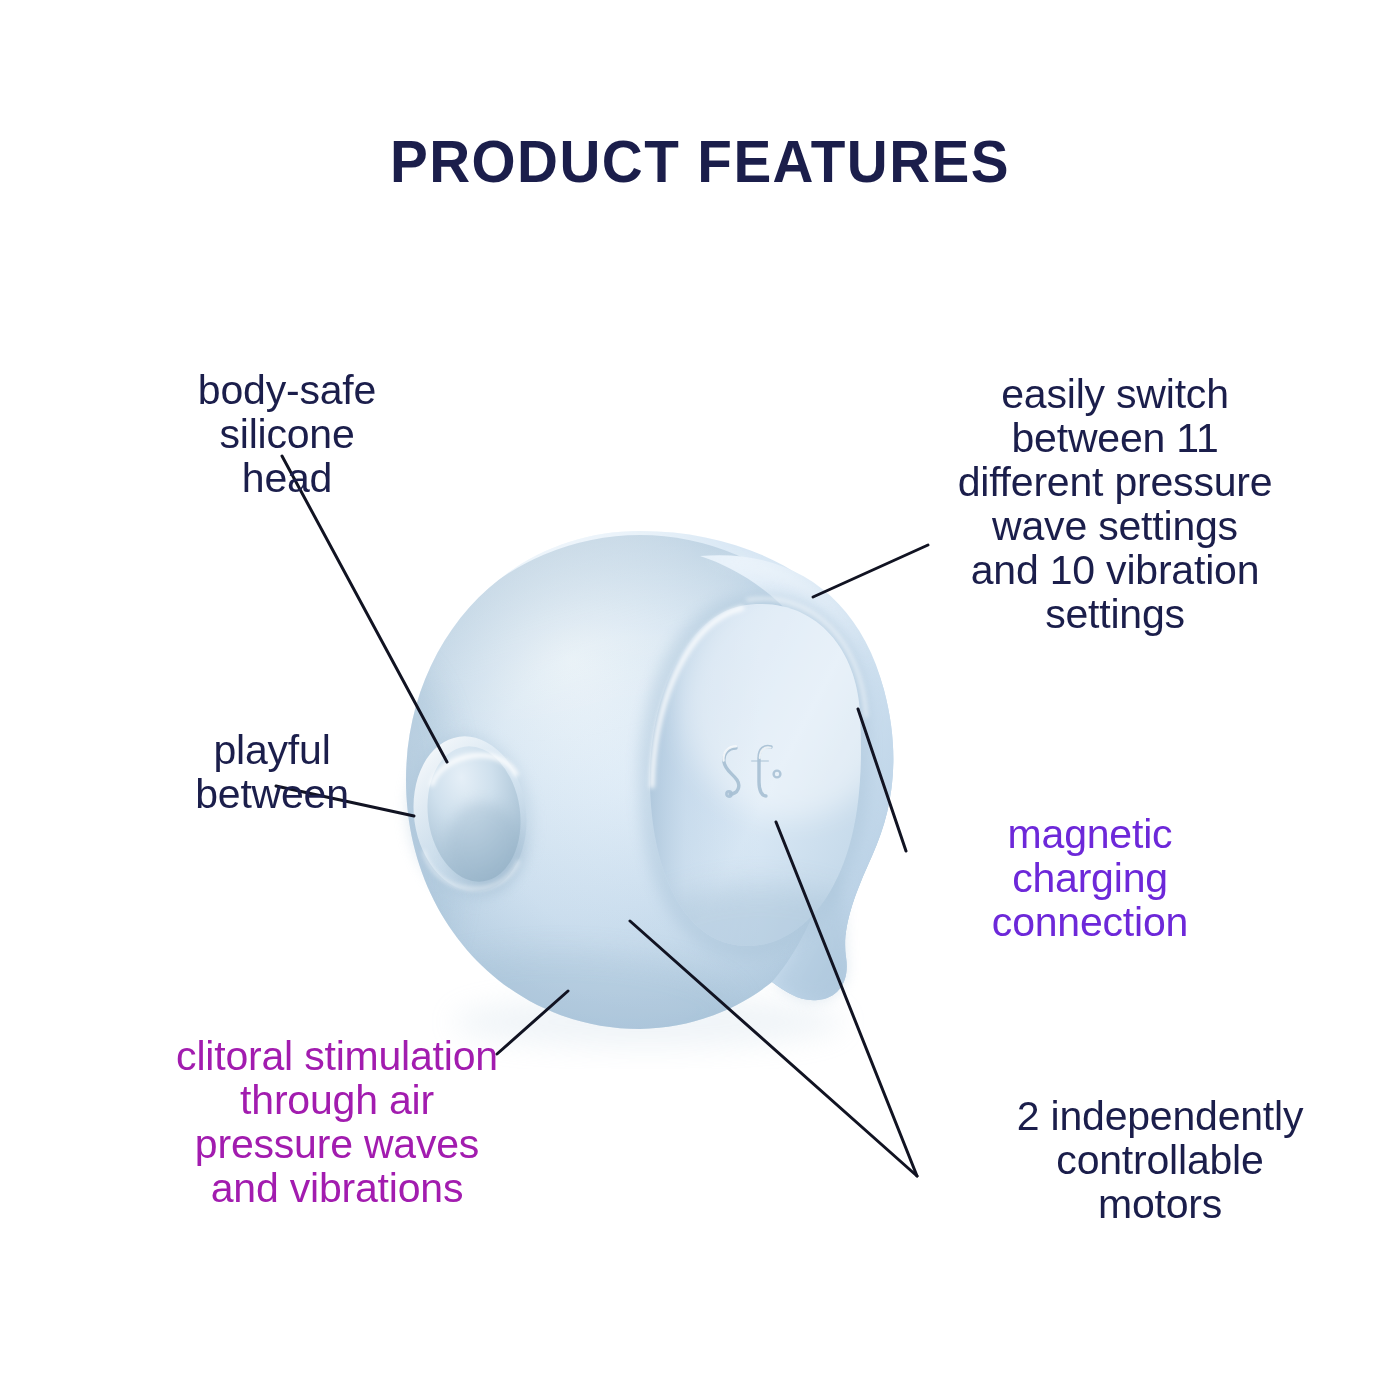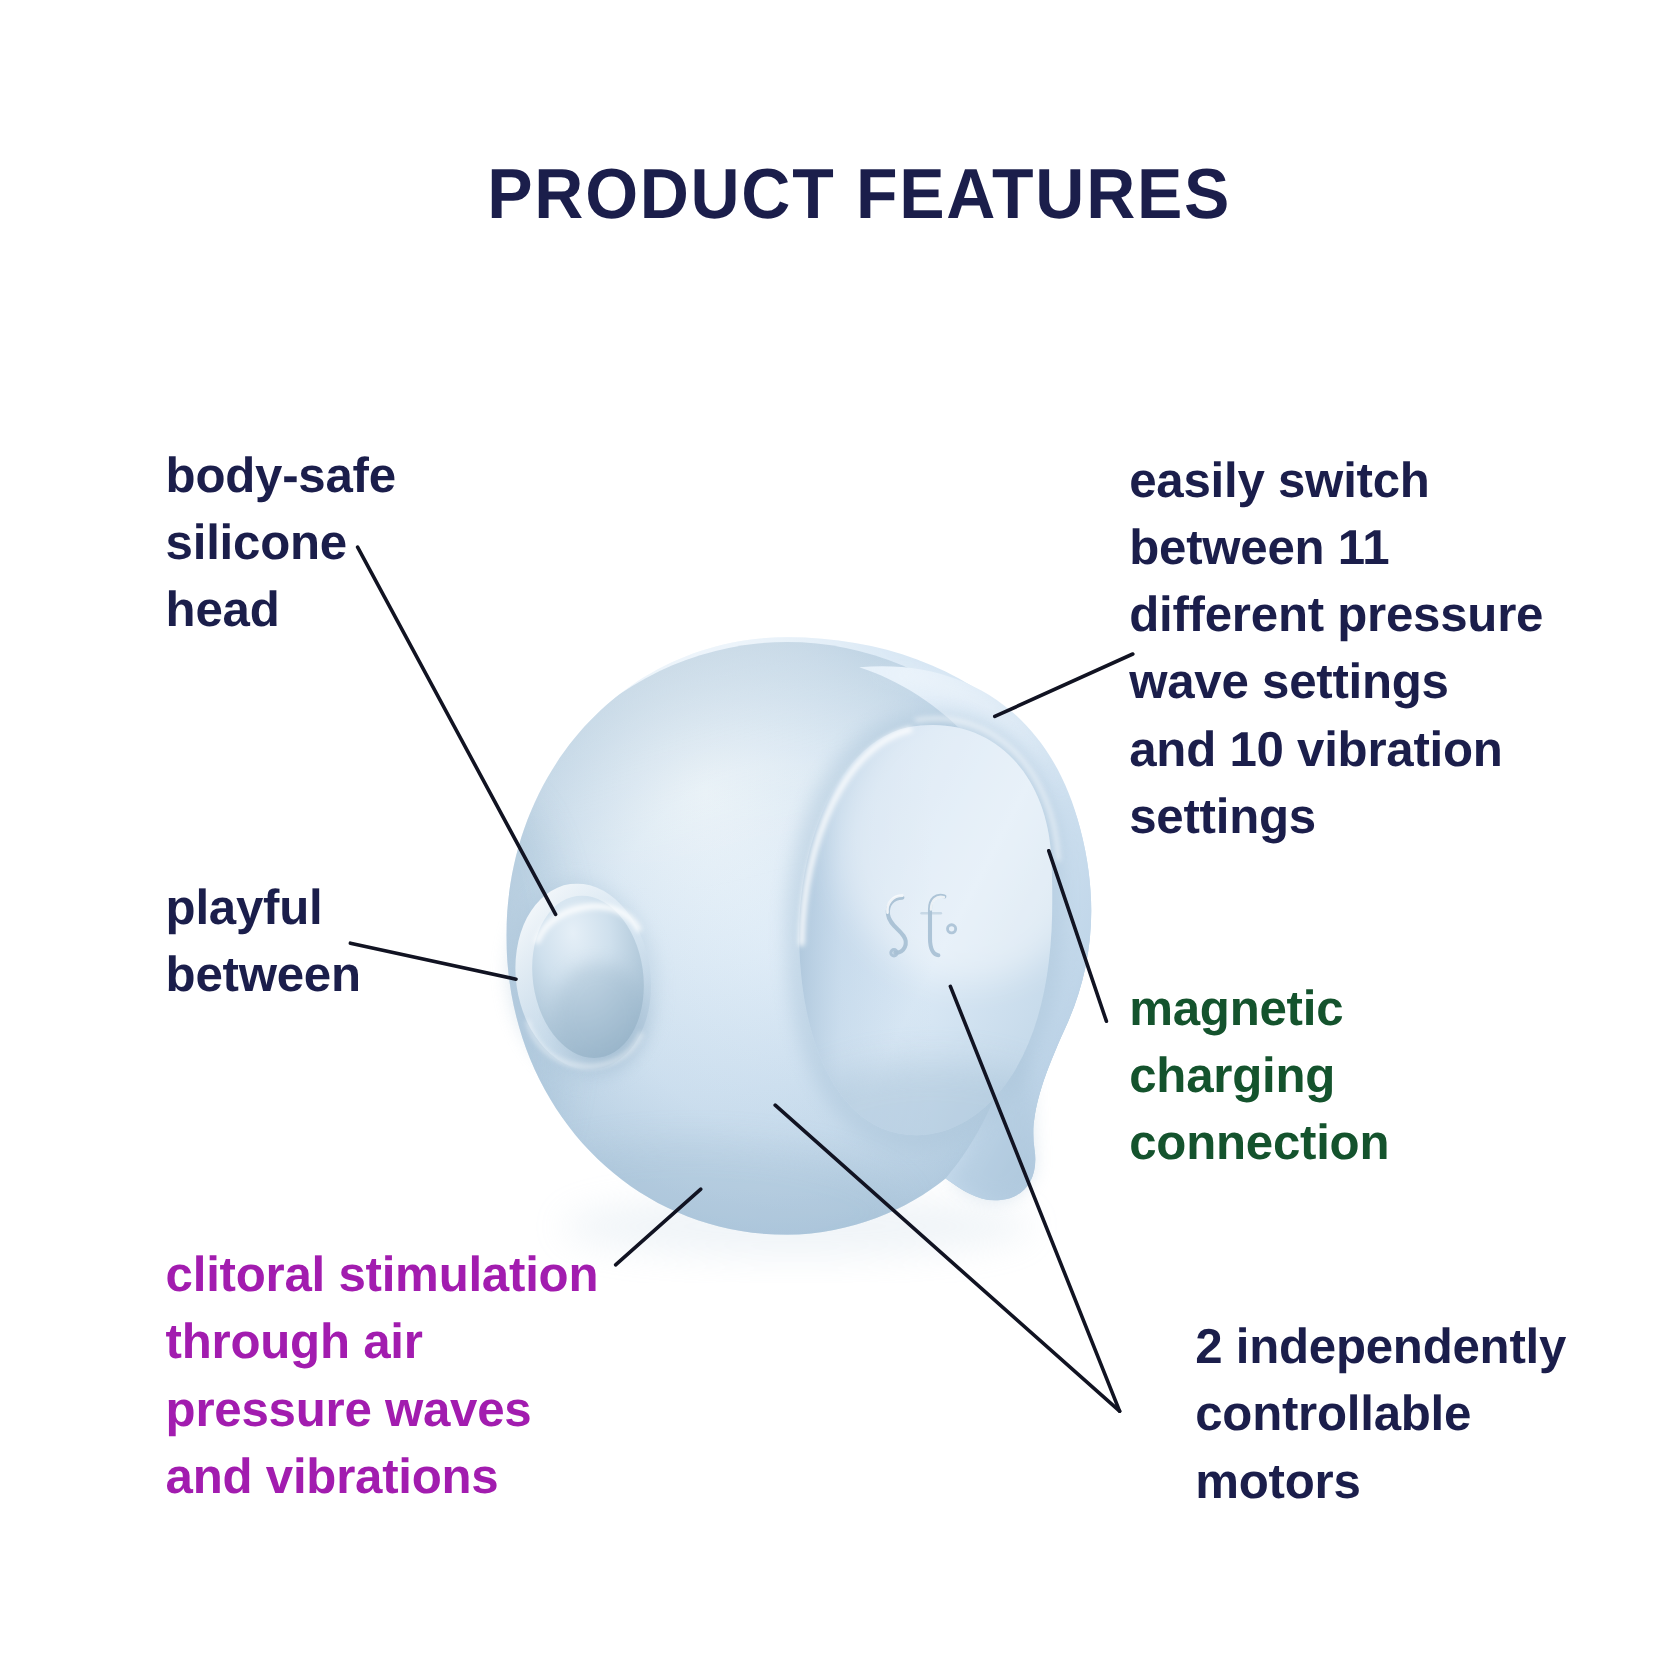--- a/index.html
+++ b/index.html
@@ -15,21 +15,20 @@
     font-family: "Liberation Sans", sans-serif;
     -webkit-font-smoothing: antialiased;
   }
 
   #canvas {
     position: absolute;
     left: 0; top: 0;
     width: 1288px;
     height: 1400px;
     background: #ffffff;
-    margin-left: 16px;
   }
 
   
   .page-title {
     position: absolute;
     left: 0;
     top: 128px;
     width: 1400px;
     text-align: center;
     font-family: "Liberation Sans", sans-serif;
@@ -39,25 +38,26 @@
     color: #1b1e4b;
     transform: scaleX(0.96);
     white-space: nowrap;
   }
 
   
   .callout {
     position: absolute;
     color: #1b1e4b;
     font-family: "Liberation Sans", sans-serif;
-    font-weight: 700;
+    font-weight: 400;
     font-size: 41px;
-    line-height: 56px;
+    line-height: 44px;
     letter-spacing: -0.2px;
     white-space: pre-line;
+    text-align: center;
   }
 
   #label-body-safe-head   { left: 122px; top: 368px;  width: 330px; }
   #label-playful-design   { left: 122px; top: 728px;  width: 300px; }
   #label-clitoral         { left: 122px; top: 1034px; width: 430px; }
   #label-pressure-waves   { left: 925px; top: 372px;  width: 380px; }
   #label-magnetic         { left: 925px; top: 812px;  width: 330px; }
   #label-motors           { left: 980px; top: 1094px; width: 360px; }
 
   
@@ -304,21 +304,21 @@
 pressure waves
 and vibrations</div>
 
   <div class="callout" id="label-pressure-waves" style="color: rgb(27, 30, 75);">easily switch
 between 11
 different pressure
 wave settings
 and 10 vibration
 settings</div>
 
-  <div class="callout" id="label-magnetic" style="color: #14532d;">magnetic
+  <div class="callout" id="label-magnetic" style="color: #6d28d9;">magnetic
 charging
 connection</div>
 
   <div class="callout" id="label-motors" style="color: rgb(27, 30, 75);">2 independently
 controllable
 motors</div>
 
 </div>
 
 </body></html>

